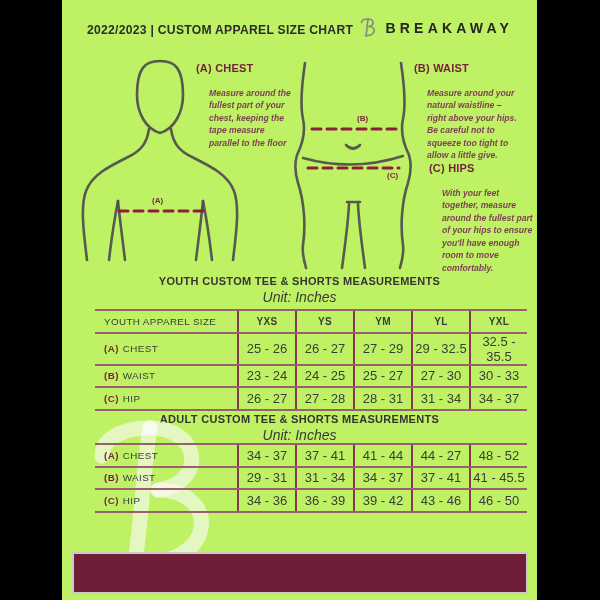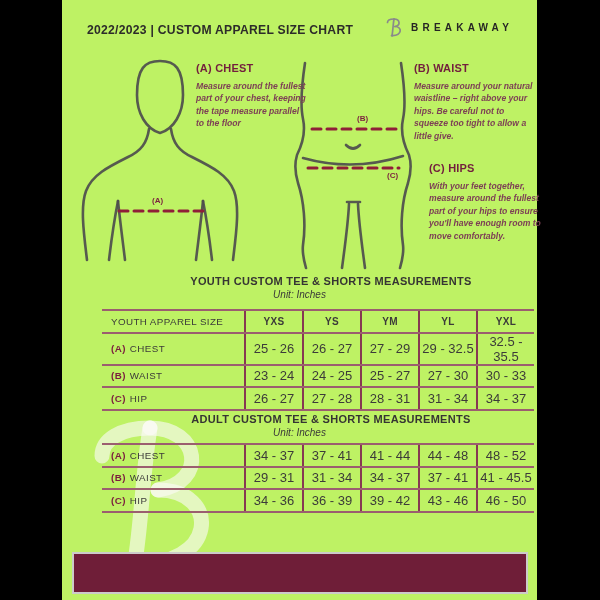--- a/index.html
+++ b/index.html
@@ -11,46 +11,46 @@
     position:absolute;left:62px;top:0;width:475px;height:600px;
     background:#bef264;
   }
   
   .doc-title{
     position:absolute;left:25px;top:22px;
     font-size:13.5px;font-weight:bold;color:#2d2c2a;letter-spacing:.3px;
     transform:scaleX(.9);transform-origin:left center;white-space:nowrap;
   }
   .brand{position:absolute;right:24px;top:17px;display:flex;align-items:center;gap:7px;}
-  .brand-name{font-size:10px;font-weight:bold;color:#262524;letter-spacing:4.2px;}
+  .brand-name{font-size:14px;font-weight:bold;color:#262524;letter-spacing:4.2px;}
   
   .guide{position:absolute;}
   .guide h3{margin:0 0 6px 0;font-size:11px;font-weight:bold;color:#731f3d;letter-spacing:.2px;}
-  .guide p{margin:0;font-size:8.6px;font-style:italic;color:#7d4055;line-height:1.45;font-weight:bold;}
+  .guide p{margin:13px;font-size:8.6px;font-style:italic;color:#7d4055;line-height:1.45;font-weight:bold;}
   .g-chest{left:134px;top:62px;width:113px;}
   .g-waist{left:352px;top:62px;width:119px;}
   .g-hips{left:367px;top:162px;width:121px;}
   
   .figures{position:absolute;left:0;top:55px;width:475px;height:215px;}
   .figures path{fill:none;stroke:#4d4d4d;stroke-width:2.6;stroke-linecap:round;opacity:.92;}
   .figures path.dash{stroke:#8f1f38;stroke-width:3;stroke-dasharray:9 6;opacity:1;}
   .marker{position:absolute;font-size:8px;font-weight:bold;color:#7b1f3e;}
   .m-a{left:90px;top:196px;}
   .m-b{left:295px;top:114px;}
   .m-c{left:325px;top:171px;}
   
-  .sec-title{position:absolute;left:0;width:538px;text-align:center;
+  .sec-title{position:absolute;left:0;width:475px;text-align:center;
     font-size:11px;font-weight:bold;color:#363533;letter-spacing:.3px;}
   .sec-unit{position:absolute;left:0;width:475px;text-align:center;
-    font-size:10px;font-style:italic;color:#3a3938;}
+    font-size:14px;font-style:italic;color:#3a3938;}
   .yt-title{top:275px;} .yt-unit{top:289px;}
   .at-title{top:413px;} .at-unit{top:427px;}
   
   table.size{
-    position:absolute;left:40px;width:413px;border-collapse:collapse;table-layout:fixed;
+    position:absolute;left:33px;width:413px;border-collapse:collapse;table-layout:fixed;
     border-top:2px solid #9b5e6f;border-bottom:2px solid #9b5e6f;
     background:transparent;z-index:2;
   }
   .youth-table{top:309px;} .adult-table{top:443px;}
   table.size td,table.size th{
     height:20.5px;padding:0;text-align:center;vertical-align:middle;
     font-size:13px;color:#3c3b39;border-top:2px solid #9b5e6f;border-bottom:2px solid #9b5e6f;
   }
   table.size th{font-weight:bold;font-size:10px;letter-spacing:.3px;}
   table.size td.lbl,table.size th.lbl{
@@ -175,21 +175,21 @@
 
   <div class="sec-title at-title">ADULT CUSTOM TEE &amp; SHORTS MEASUREMENTS</div>
   <div class="sec-unit at-unit">Unit: Inches</div>
   <table class="size adult-table">
     <tbody>
     <tr>
       <td class="lbl"><span class="pfx">(A)</span><span>CHEST</span></td>
       <td>34 - 37</td>
       <td>37 - 41</td>
       <td>41 - 44</td>
-      <td>44 - 48</td>
+      <td>44 - 27</td>
       <td>48 - 52</td>
     </tr>
     <tr>
       <td class="lbl"><span class="pfx">(B)</span><span>WAIST</span></td>
       <td>29 - 31</td>
       <td>31 - 34</td>
       <td>34 - 37</td>
       <td>37 - 41</td>
       <td>41 - 45.5</td>
     </tr>

